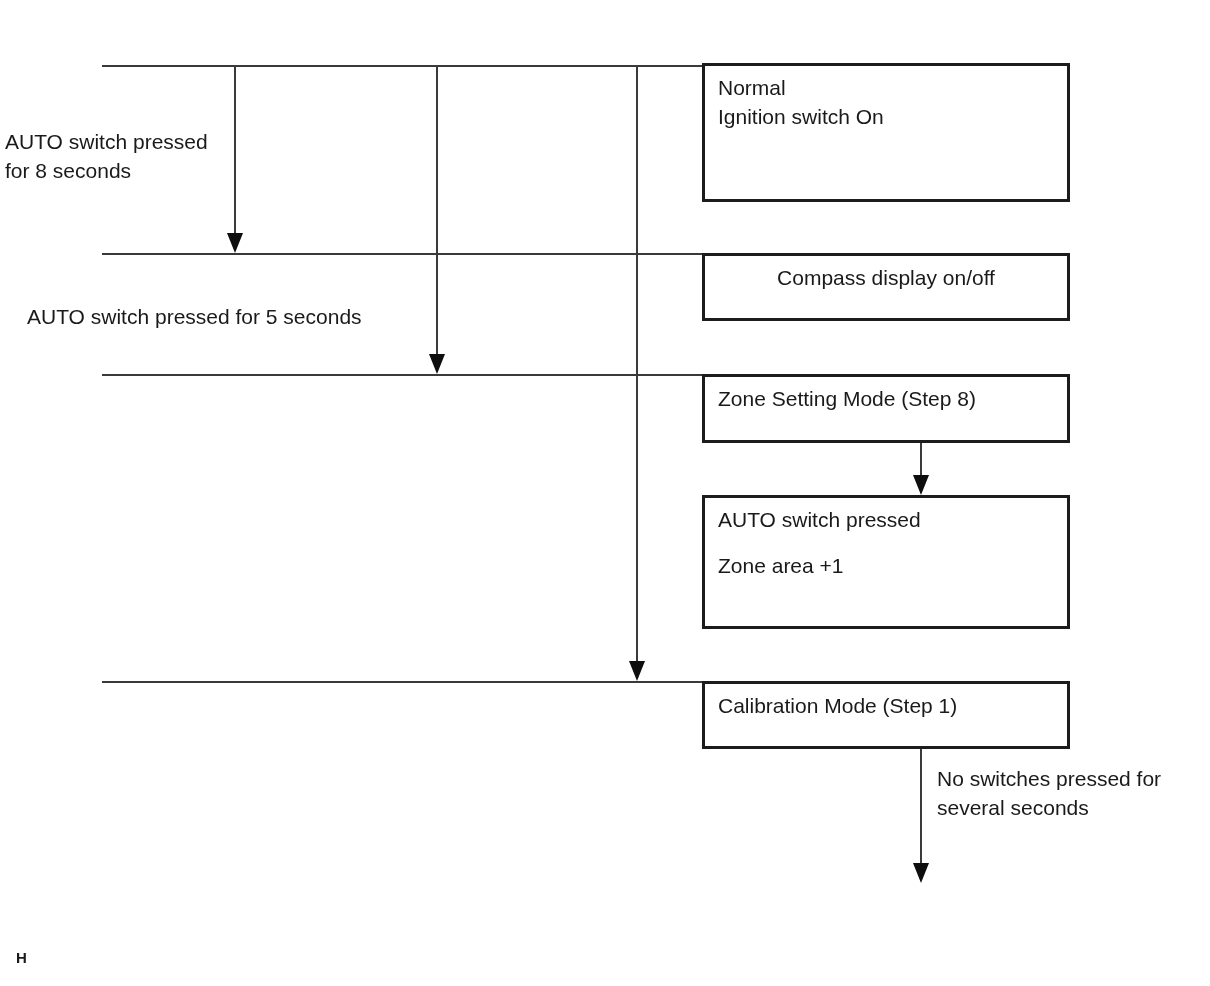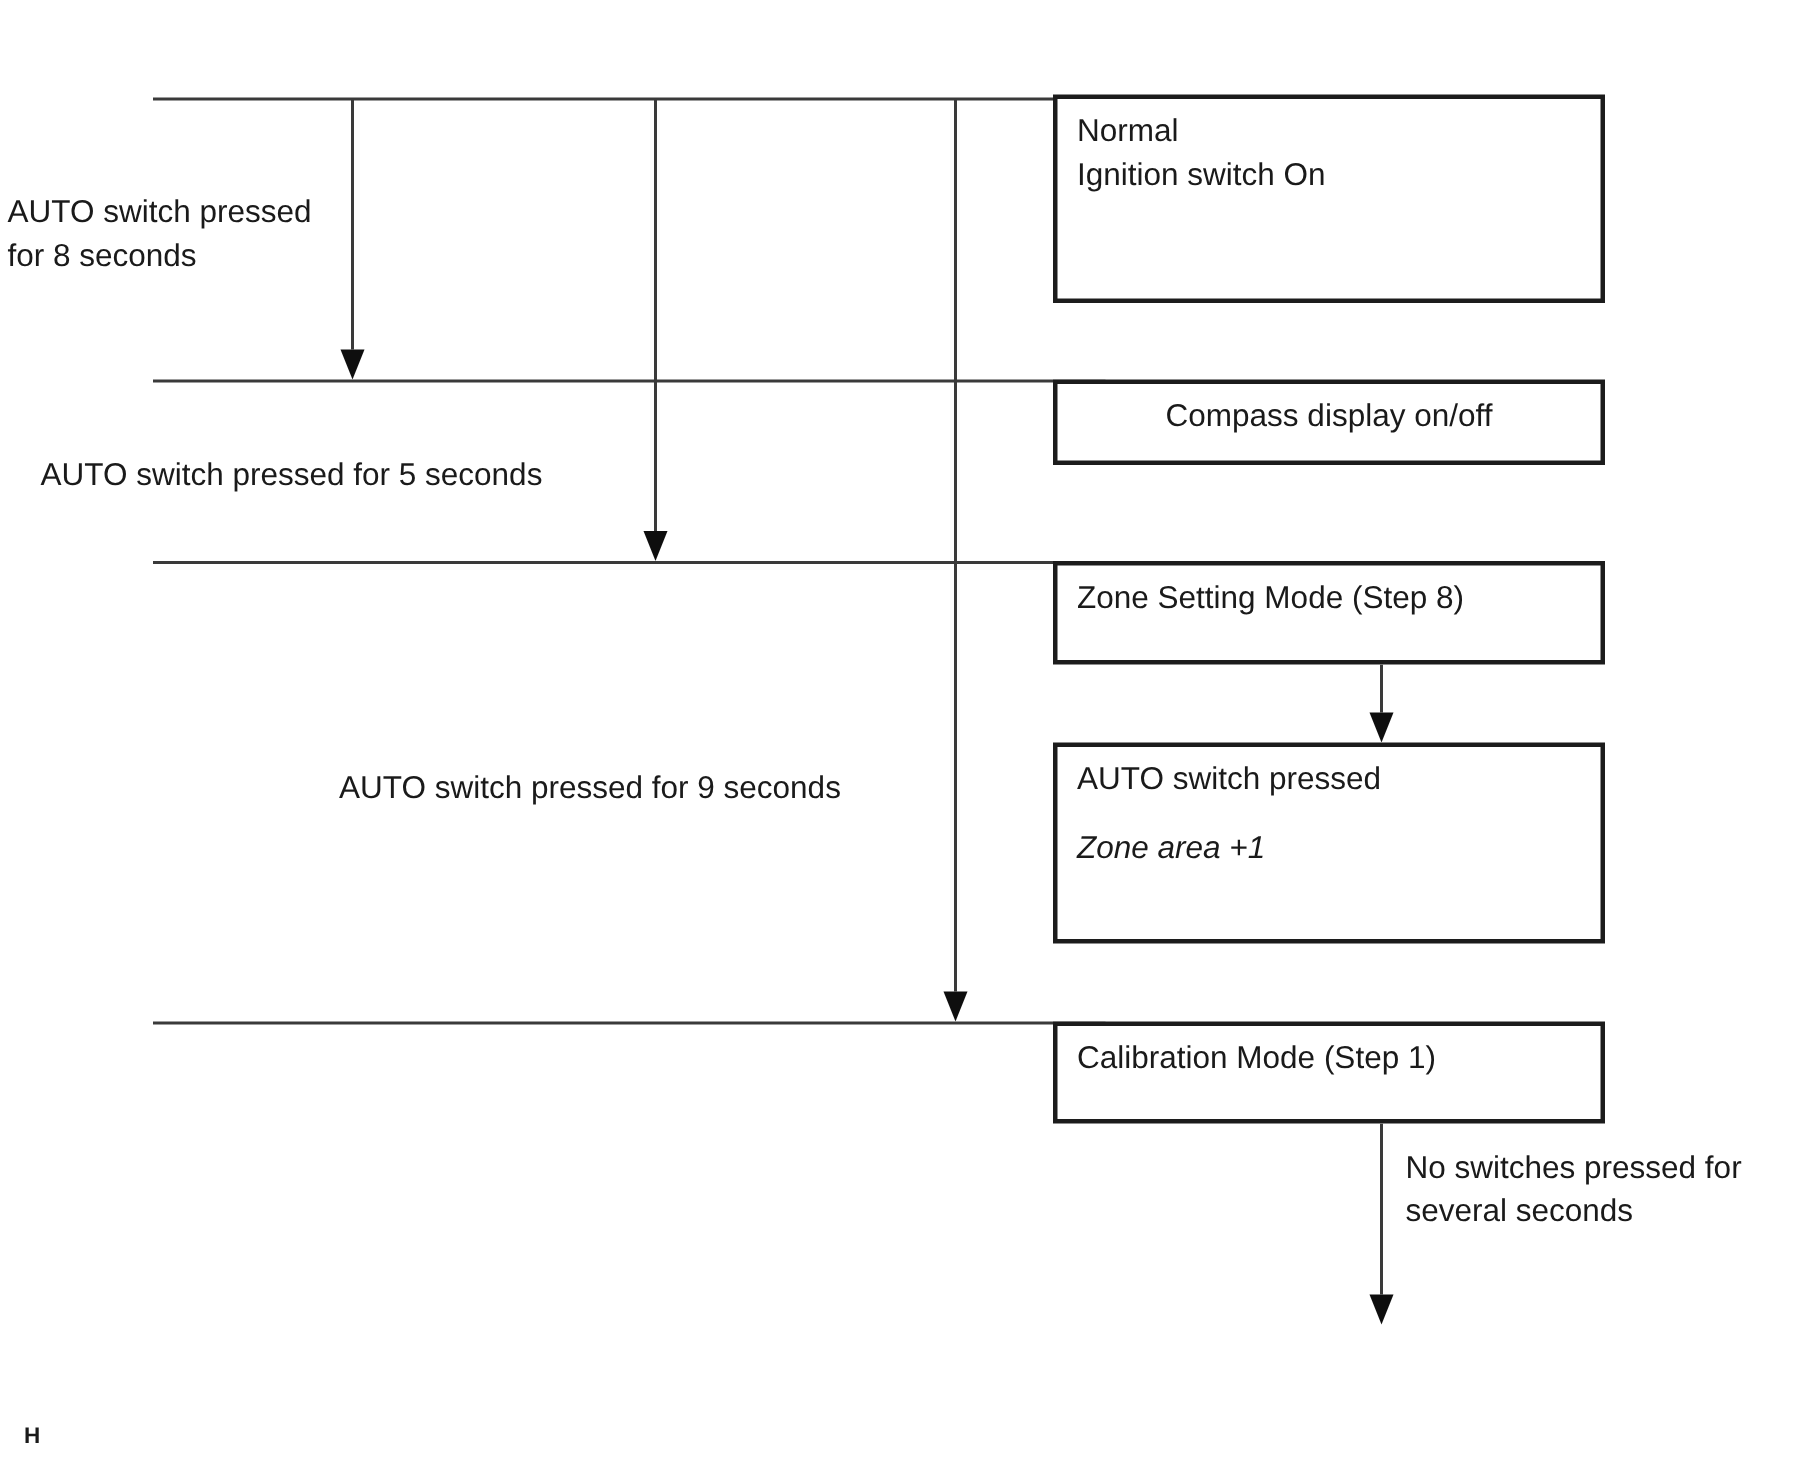--- a/index.html
+++ b/index.html
@@ -56,21 +56,20 @@
     padding: 7px 13px;
   }
   .label {
     position: absolute;
     font-size: 21px;
     line-height: 29px;
     white-space: nowrap;
   }
   .gap-line {
     margin-top: 17px;
-    font-style: italic;
   }
   .centered {
     text-align: center;
   }
   .footer-mark {
     position: absolute;
     left: 16px;
     top: 949px;
     font-size: 15px;
     font-weight: bold;
@@ -101,35 +100,34 @@
   <div class="vline" style="left:920px; top:749px; height:114px;"></div>
   <div class="arrowhead" style="left:913px; top:863px;"></div>
 
   <div class="label" style="left:5px; top:127px;">
     <div>AUTO switch pressed</div>
     <div>for 8 seconds</div>
   </div>
 
   <div class="label" style="left:27px; top:302px;">AUTO switch pressed for 5 seconds</div>
 
-  <div class="label" style="left:226px; top:511px;">AUTO switch pressed for 9 seconds</div>
 
   <div class="label" style="left:937px; top:764px;">
     <div>No switches pressed for</div>
     <div>several seconds</div>
   </div>
 
   <div class="state-box" style="top:63px; height:139px;">
     <div class="pad">
       <div>Normal</div>
       <div>Ignition switch On</div>
     </div>
   </div>
 
-  <div class="state-box" style="top:253px; height:57px;">
+  <div class="state-box" style="top:253px; height:68px;">
     <div class="pad centered">Compass display on/off</div>
   </div>
 
   <div class="state-box" style="top:374px; height:69px;">
     <div class="pad">Zone Setting Mode (Step 8)</div>
   </div>
 
   <div class="state-box" style="top:495px; height:134px;">
     <div class="pad">
       <div>AUTO switch pressed</div>

